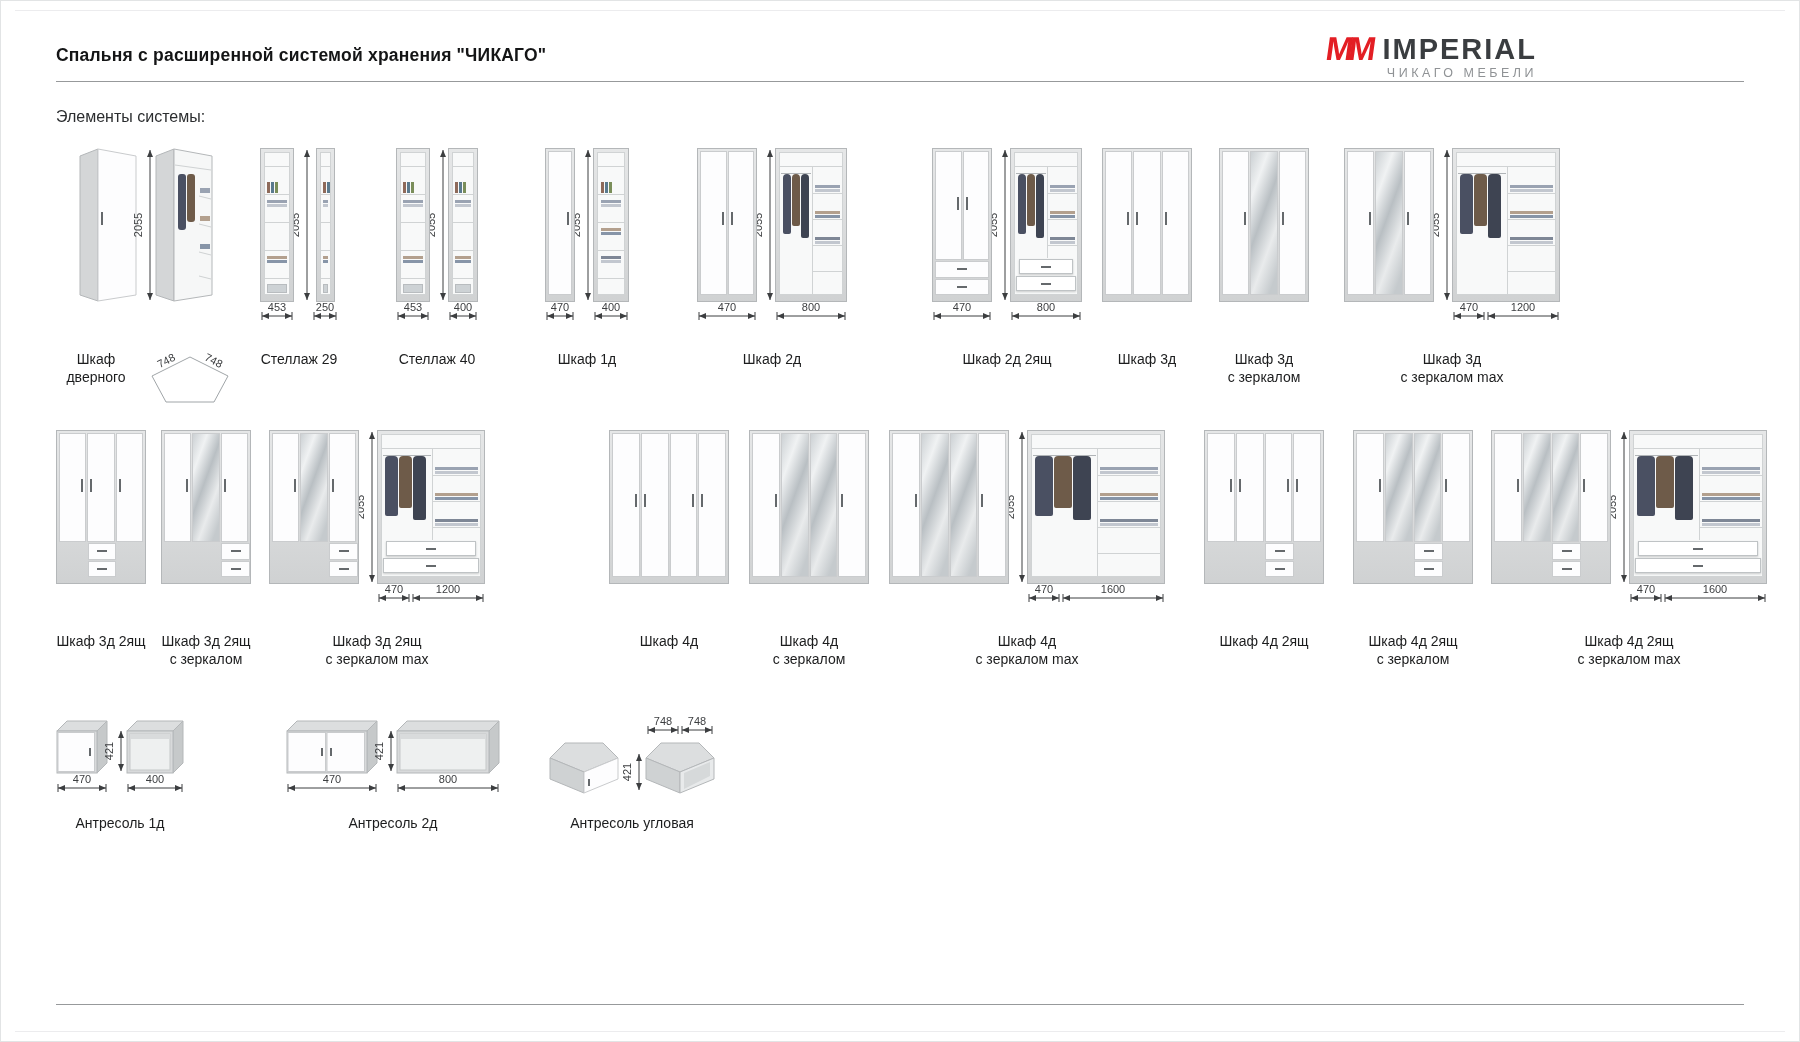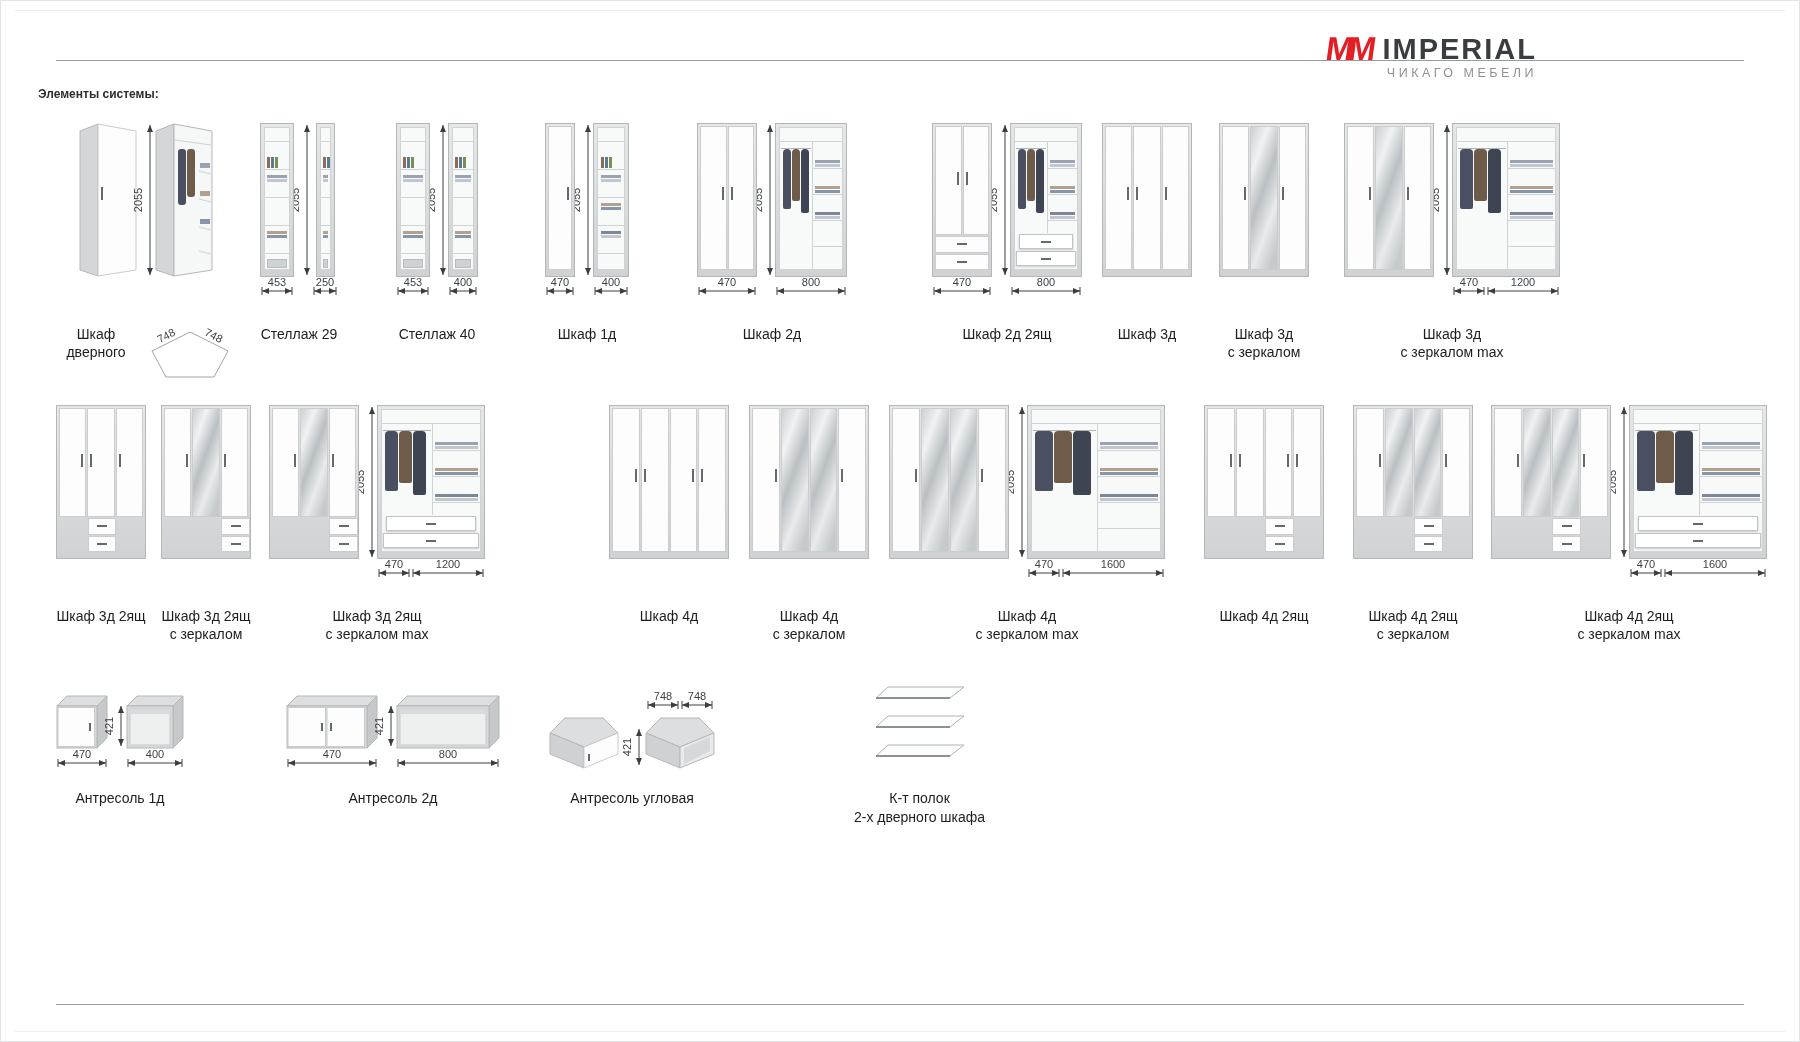--- a/index.html
+++ b/index.html
@@ -9,21 +9,21 @@
   .edge-top{position:absolute;top:9px;left:14px;right:14px;height:1px;background:#ececee;}
   .edge-bottom{position:absolute;bottom:9px;left:14px;right:14px;height:1px;background:#ececee;}
   header{position:relative;padding:44px 55px 0;}
   h1{font-size:17.5px;font-weight:bold;color:#141516;letter-spacing:.2px;}
   .title-rule{margin:15px 55px 0;height:1px;background:#97999b;}
   .logo{position:absolute;top:34px;right:262px;text-align:right;}
   .logo-row{display:flex;align-items:flex-end;justify-content:flex-end;gap:5px;}
   .mm{color:#e31e24;font-weight:800;font-size:33px;line-height:.85;letter-spacing:-5px;transform:skewX(-8deg);display:inline-block;padding-right:6px;}
   .brand{font-size:29px;font-weight:700;color:#3a3d40;letter-spacing:2px;line-height:.95;}
   .tagline{font-size:12.5px;color:#8f9295;letter-spacing:3.5px;margin-top:3px;}
-  h2{font-size:12px;font-weight:bold;color:#2b2d2f;padding:26px 37px 0;}
+  h2{font-size:16px;font-weight:normal;color:#2b2d2f;padding:26px 55px 0;}
   #rows{padding:0 30px 0 55px;}
   .row{display:flex;align-items:flex-start;}
   .row1{margin-top:22px;}.row2{margin-top:20px;}.row3{margin-top:28px;}
   .cell{display:flex;flex-direction:column;align-items:center;flex:0 0 auto;}
   .figrow{display:flex;align-items:flex-start;min-height:176px;}
   .figrow3{display:flex;align-items:flex-end;min-height:98px;}
   .col{display:flex;flex-direction:column;align-items:center;}
   .hrow{display:flex;}
   svg{overflow:visible;display:block;}
   .unit{position:relative;flex:0 0 auto;background:#d8dadb;background-image:linear-gradient(180deg,rgba(255,255,255,.35),rgba(0,0,0,.04));border:1px solid #b4b7b9;overflow:hidden;}
@@ -45,20 +45,21 @@
   .cornerBottom{display:flex;align-items:flex-start;gap:8px;margin-top:26px;}
   .cornerBottom .name{margin-top:0;width:80px;}
   .bottom-rule{position:absolute;left:55px;right:55px;bottom:36px;height:1px;background:#97999b;}
 </style>
 </head>
 <body>
 
 <div class="page">
   <div class="edge-top"></div>
   <header>
+    <h1>Спальня с расширенной системой хранения "ЧИКАГО"</h1>
     <div class="logo">
       <div class="logo-row">
         <span class="mm">MM</span>
         <span class="brand">IMPERIAL</span>
       </div>
       <div class="tagline">ЧИКАГО МЕБЕЛИ</div>
     </div>
   </header>
   <div class="title-rule"></div>
   <h2>Элементы системы:</h2>
@@ -1066,33 +1067,17 @@
                 <polygon points="2,22 36,36 36,57 2,43" fill="#cfd2d3" stroke="#b4b7b9" stroke-width="1"></polygon>
                 <polygon points="36,36 70,22 70,43 36,57" fill="#e8eaeb" stroke="#b4b7b9" stroke-width="1"></polygon>
                 <polygon points="40,37 66,26 66,40 40,53" fill="#d6d9da"></polygon>
               </svg>
             </div>
           </div>
           <div class="name">
             <div class="nline">Антресоль угловая</div>
           </div>
         </div>
-        <div class="cell" style="margin-left: 138px;">
-          <div class="figrow3">
-            <svg width="92" height="84">
-              <polygon points="14,2 90,2 76,13 2,13" fill="#fcfdfd" stroke="#b0b3b5" stroke-width="1"></polygon>
-              <line x1="2" y1="13" x2="76" y2="13" stroke="#8d9093" stroke-width="2"></line>
-              <polygon points="14,31 90,31 76,42 2,42" fill="#fcfdfd" stroke="#b0b3b5" stroke-width="1"></polygon>
-              <line x1="2" y1="42" x2="76" y2="42" stroke="#8d9093" stroke-width="2"></line>
-              <polygon points="14,60 90,60 76,71 2,71" fill="#fcfdfd" stroke="#b0b3b5" stroke-width="1"></polygon>
-              <line x1="2" y1="71" x2="76" y2="71" stroke="#8d9093" stroke-width="2"></line>
-            </svg>
-          </div>
-          <div class="name">
-            <div class="nline">К-т полок</div>
-            <div class="nline">2-х дверного шкафа</div>
-          </div>
-        </div>
       </div>
     </div>
   <div class="bottom-rule"></div>
   <div class="edge-bottom"></div>
 </div>
 
 </body></html>

